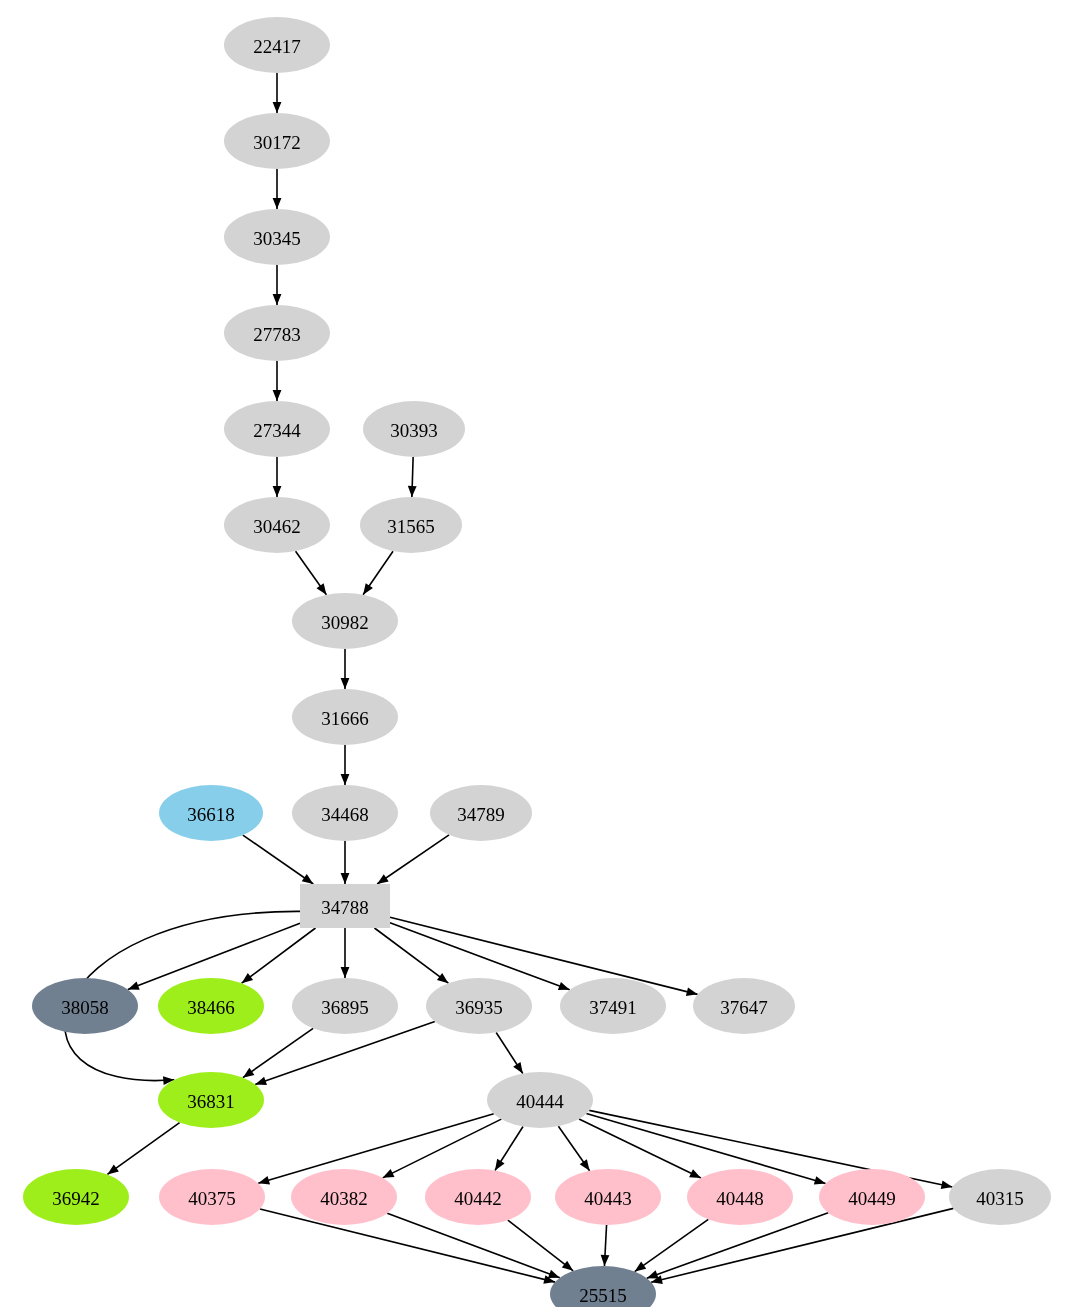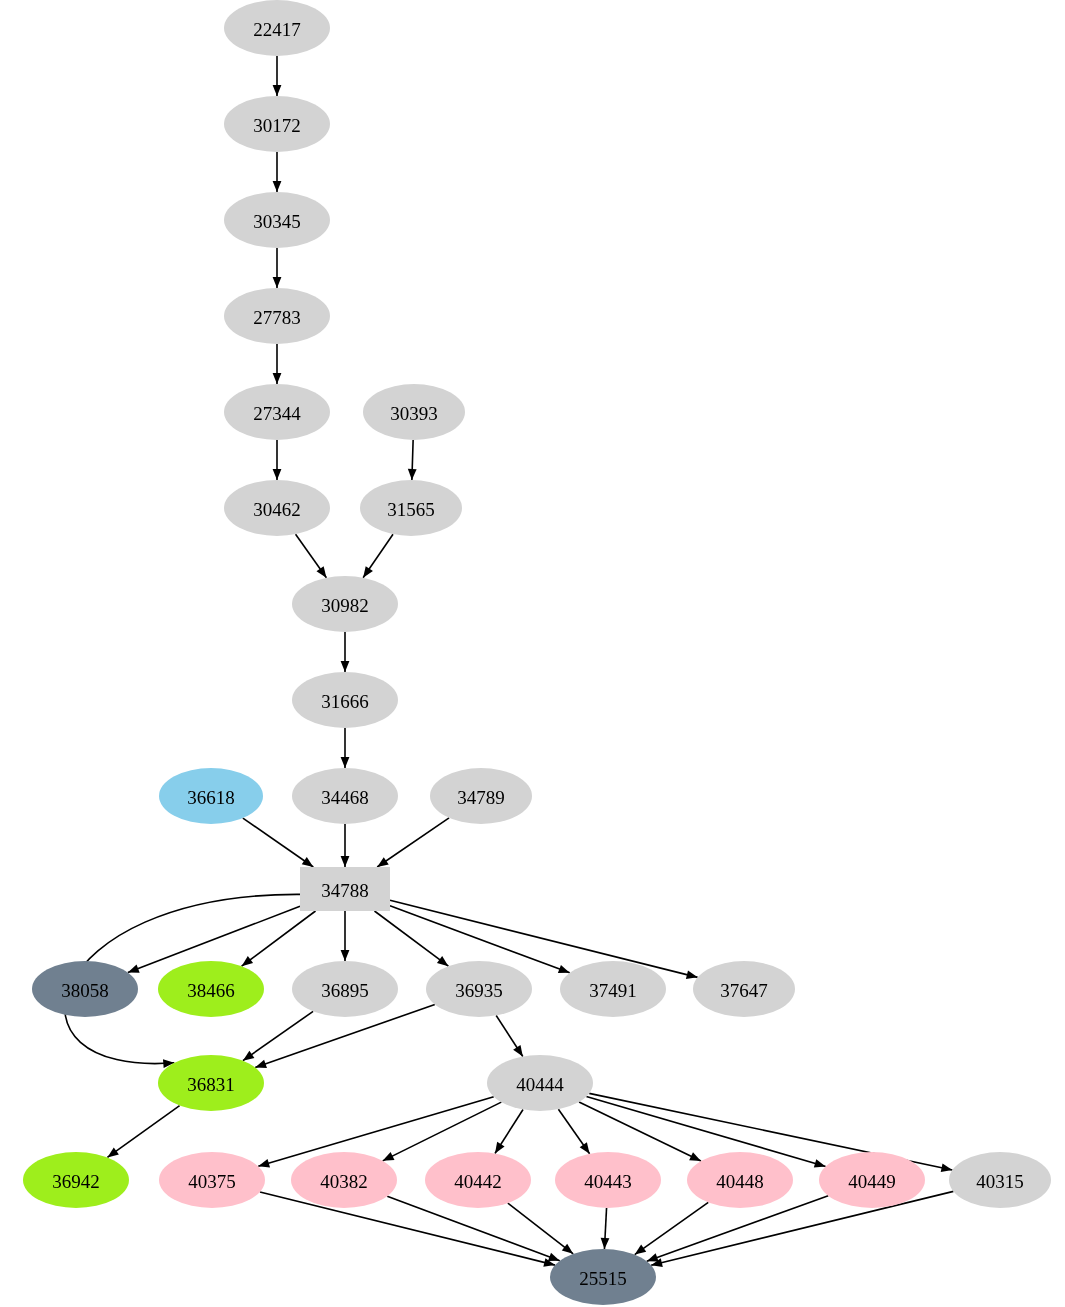--- a/index.html
+++ b/index.html
@@ -10,20 +10,21 @@
   body {
     width: 1065px;
     height: 1307px;
     font-family: "Liberation Serif", "DejaVu Serif", serif;
     overflow: hidden;
   }
   #graph-root {
     position: relative;
     width: 1065px;
     height: 1190px;
+    margin-top: 17px;
   }
   svg#graph-canvas {
     display: block;
     width: 1065px;
     height: 1307px;
   }
   .node-label {
     font-family: "Liberation Serif", "DejaVu Serif", serif;
     font-size: 19px;
     fill: #000000;

